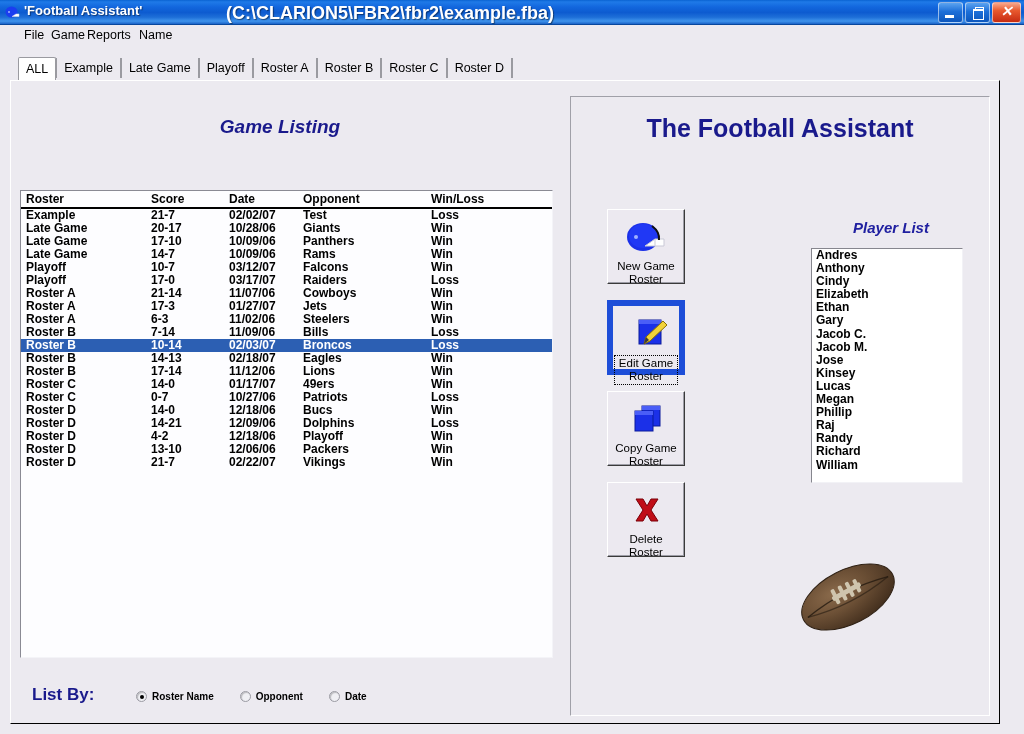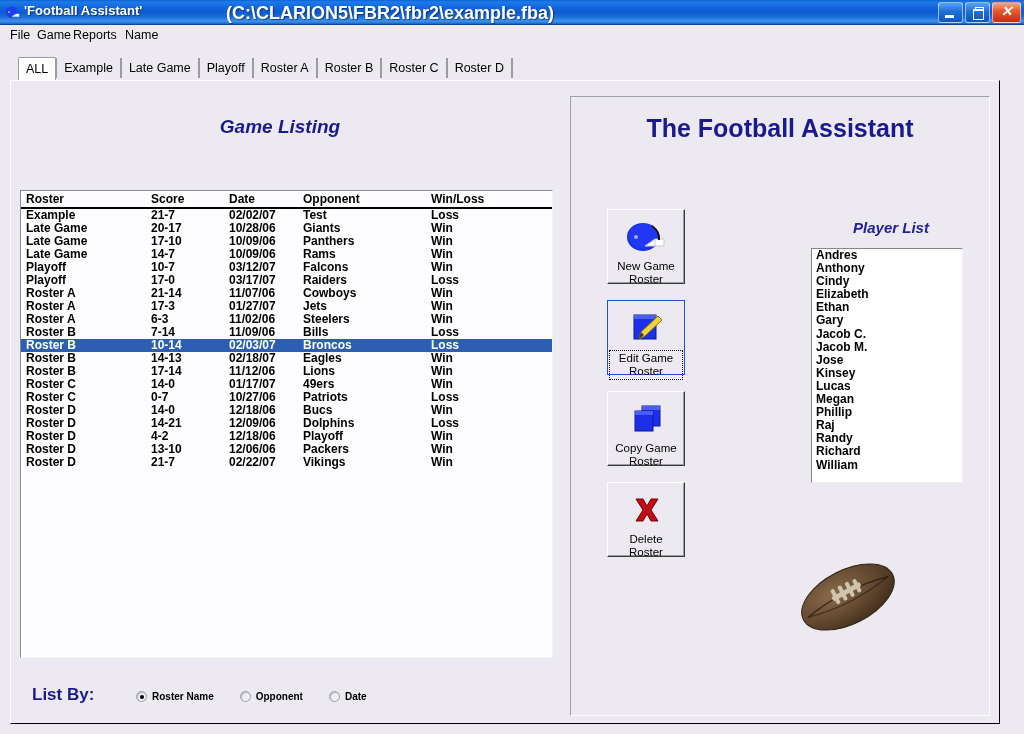--- a/index.html
+++ b/index.html
@@ -60,21 +60,21 @@
     border:1px solid #fff; border-bottom:none; background:transparent;
   }
   .glyph-x {
     position:absolute; left:0; top:0; width:100%; height:100%;
     color:#fff; font-size:14px; font-weight:bold; line-height:17px;
     text-align:center; font-family:"Liberation Sans", sans-serif;
   }
 
   
   .menubar {
-    position: absolute; left: 0; top: 25px; width: 877px; height: 19px;
+    position: absolute; left: 14px; top: 25px; width: 877px; height: 19px;
     background: #eceaf0;
   }
   .menu-item {
     position: absolute; top: 2px; font-size: 12.5px; color: #000;
     padding: 1px 5px; white-space: nowrap;
     font-family: "Liberation Sans", sans-serif;
   }
 
   
   .client {
@@ -217,21 +217,21 @@
   }
   .bigbtn .icon {
     position: absolute; left: 0; top: 8px; width: 100%; height: 40px;
   }
   .bigbtn .blabel {
     position: absolute; left: 2px; right: 2px; top: 50px;
     text-align: center; font-size: 11.5px; color: #000; line-height: 13px;
     font-family: "Liberation Sans", sans-serif;
   }
   .bigbtn.focused {
-    border: 1px solid #1d4ed8;
+    border: 6px solid #1d4ed8;
     box-shadow: none;
   }
   .bigbtn.focused .blabel {
     outline: 1px dotted #000;
     padding: 1px 0;
   }
 
   
   .pl-title {
     position: absolute; left: 240px; top: 122px; width: 160px;

